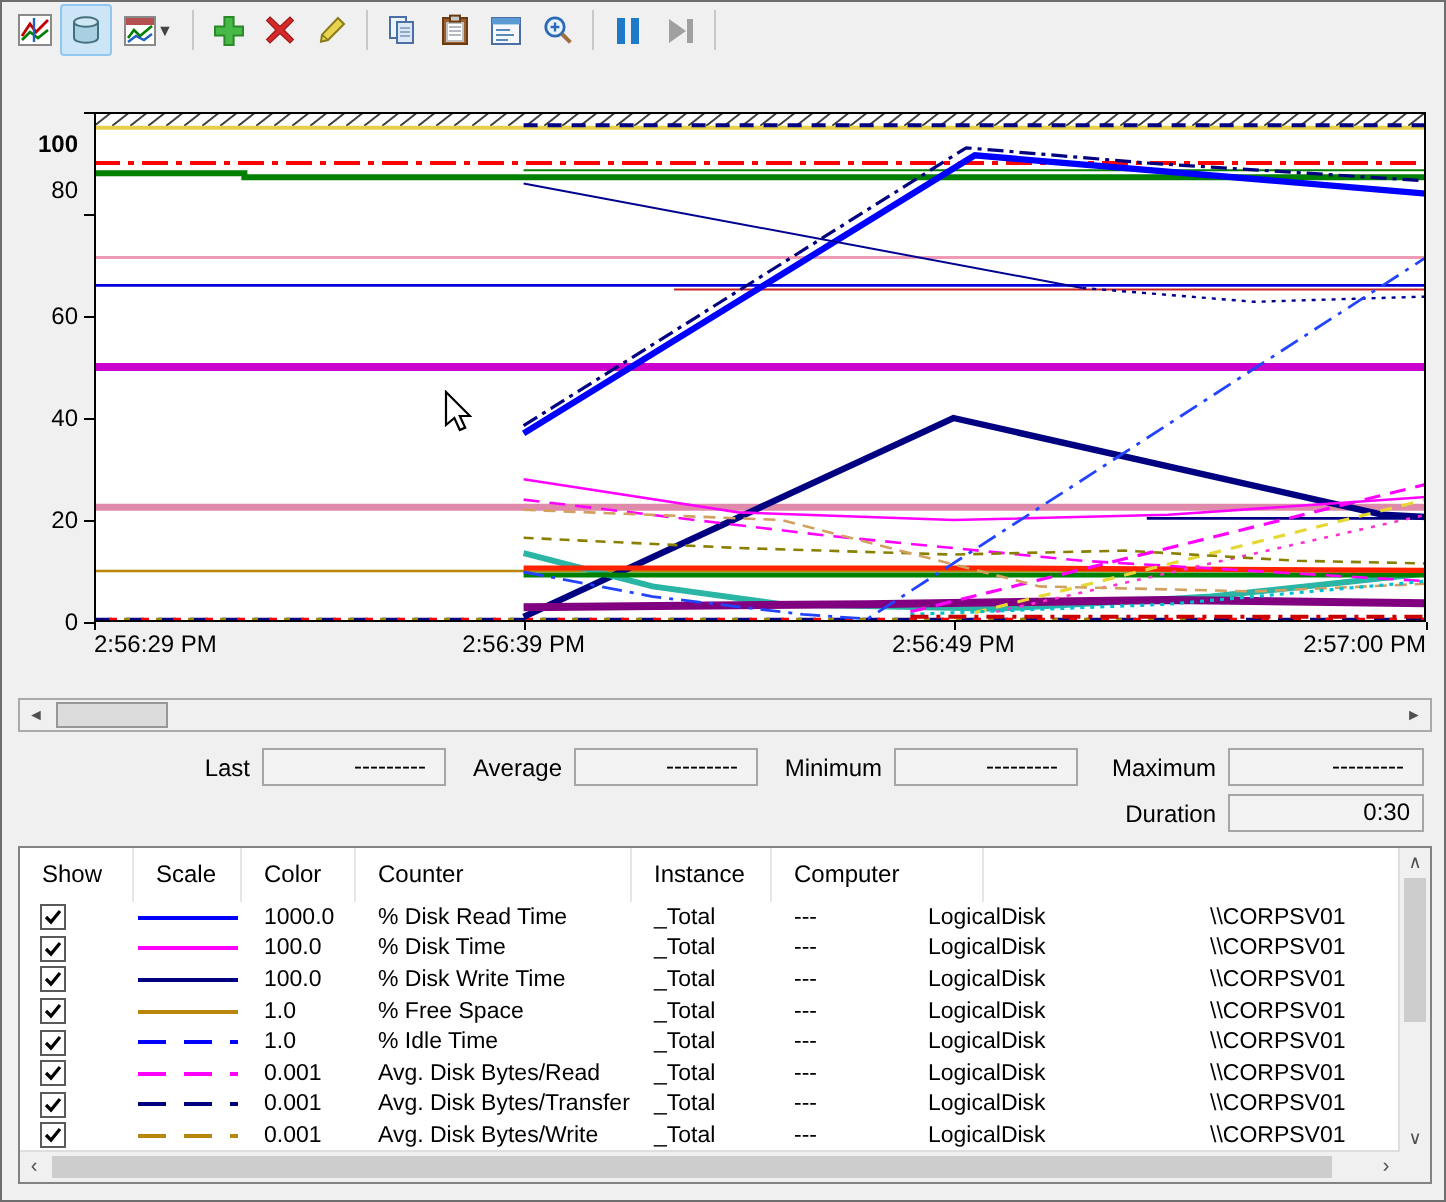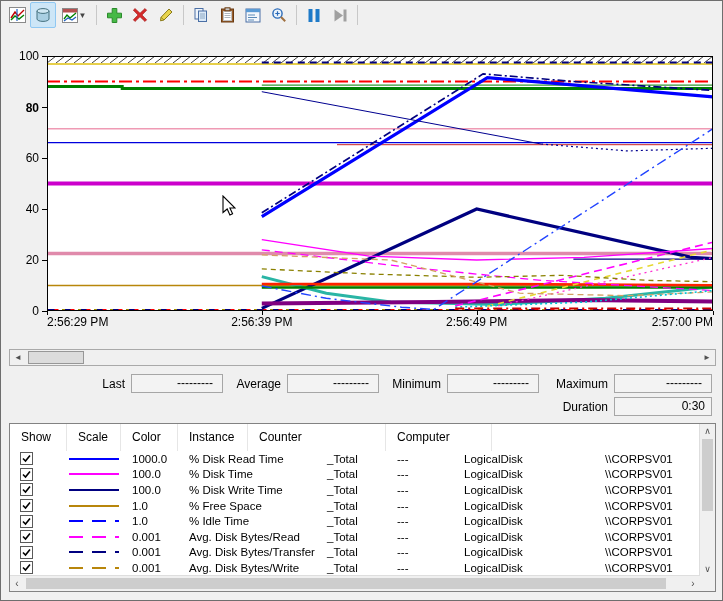--- a/index.html
+++ b/index.html
@@ -190,23 +190,23 @@
           <polyline points="429.7,253.0 666.0,193.8" fill="none" stroke="#e6d832" stroke-width="1.6" stroke-dasharray="6,5"></polyline>
           <polyline points="214.8,212.9 322.3,218.0 429.7,221.3 515.6,219.3 601.5,224.4 666.0,225.7" fill="none" stroke="#8a8000" stroke-width="1.3" stroke-dasharray="5,4"></polyline>
           <polyline points="214.8,230.0 279.3,242.3 354.5,251.2 386.7,253.5 666.0,72.7" fill="none" stroke="#2244ff" stroke-width="1.4" stroke-dasharray="10,4,2,4"></polyline>
           <polyline points="214.8,198.9 343.7,204.0 472.6,237.2 580.1,239.7 666.0,235.9" fill="none" stroke="#d2a060" stroke-width="1.3" stroke-dasharray="6,4"></polyline>
           <polyline points="408.2,251.2 537.1,246.1 666.0,234.6" fill="none" stroke="#00c0d0" stroke-width="1.6" stroke-dasharray="2,3"></polyline>
           <polyline points="408.2,252.4 666.0,252.4" fill="none" stroke="#cc0000" stroke-width="2" stroke-dasharray="9,4,2,4"></polyline>
         </g>
       <rect x="0.5" y="0.5" width="665" height="254" fill="none" stroke="#000000" stroke-width="1"></rect>
     </svg>
     <div id="ylabels">
-        <span class="ylab" style="top: 20px;">100</span>
+        <span class="ylab" style="top: 36px; font-weight: bold;">100</span>
         <div class="ytick" style="top: 27px;"></div>
-        <span class="ylab" style="top: 72px; font-weight: bold;">80</span>
+        <span class="ylab" style="top: 59px;">80</span>
         <div class="ytick" style="top: 78px;"></div>
         <span class="ylab" style="top: 122px;">60</span>
         <div class="ytick" style="top: 129px;"></div>
         <span class="ylab" style="top: 173px;">40</span>
         <div class="ytick" style="top: 180px;"></div>
         <span class="ylab" style="top: 224px;">20</span>
         <div class="ytick" style="top: 231px;"></div>
         <span class="ylab" style="top: 275px;">0</span>
         <div class="ytick" style="top: 282px;"></div>
       </div>
@@ -242,22 +242,22 @@
     <div class="stat-field" style="left:613px;top:3px;width:98px;">---------</div>
     <span class="stat-label" style="left:543px;top:29px;width:64px;">Duration</span>
     <div class="stat-field" style="left:613px;top:26px;width:98px;padding-right:6px;">0:30</div>
   </div>
 
   <div id="table">
     <div id="thead">
         <div class="hcell" style="width: 57px;">Show</div>
         <div class="hcell" style="width: 54px;">Scale</div>
         <div class="hcell" style="width: 57px;">Color</div>
+        <div class="hcell" style="width: 138px;">Counter</div>
         <div class="hcell" style="width: 70px;">Instance</div>
-        <div class="hcell" style="width: 138px;">Counter</div>
         <div class="hcell" style="width: 106px;">Computer</div>
       </div>
     <div id="tbody">
         <div class="trow">
           <div class="tcell" style="width: 57px; padding: 0px;">
             <div class="cb">
               <svg width="9" height="9" viewBox="0 0 9 9">
                 <path d="M1,4.5 L3.5,7 L8,1.5" stroke="#000" stroke-width="1.6" fill="none"></path>
               </svg>
             </div>

